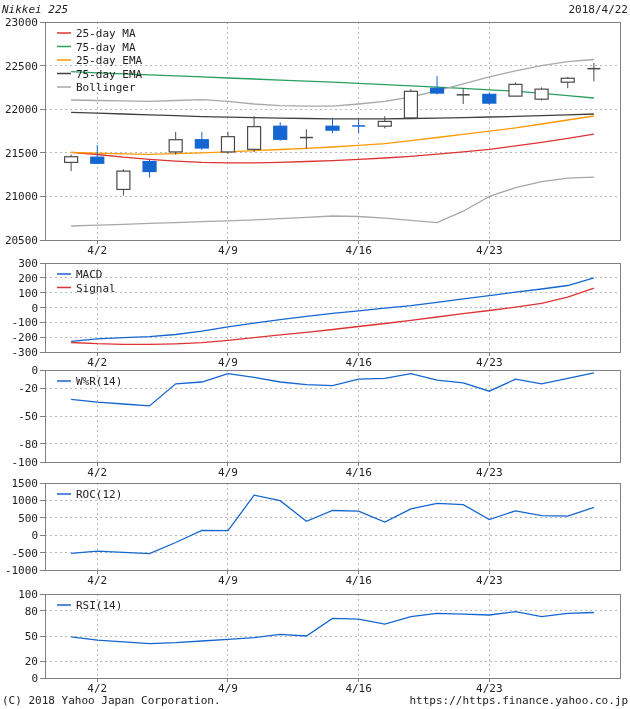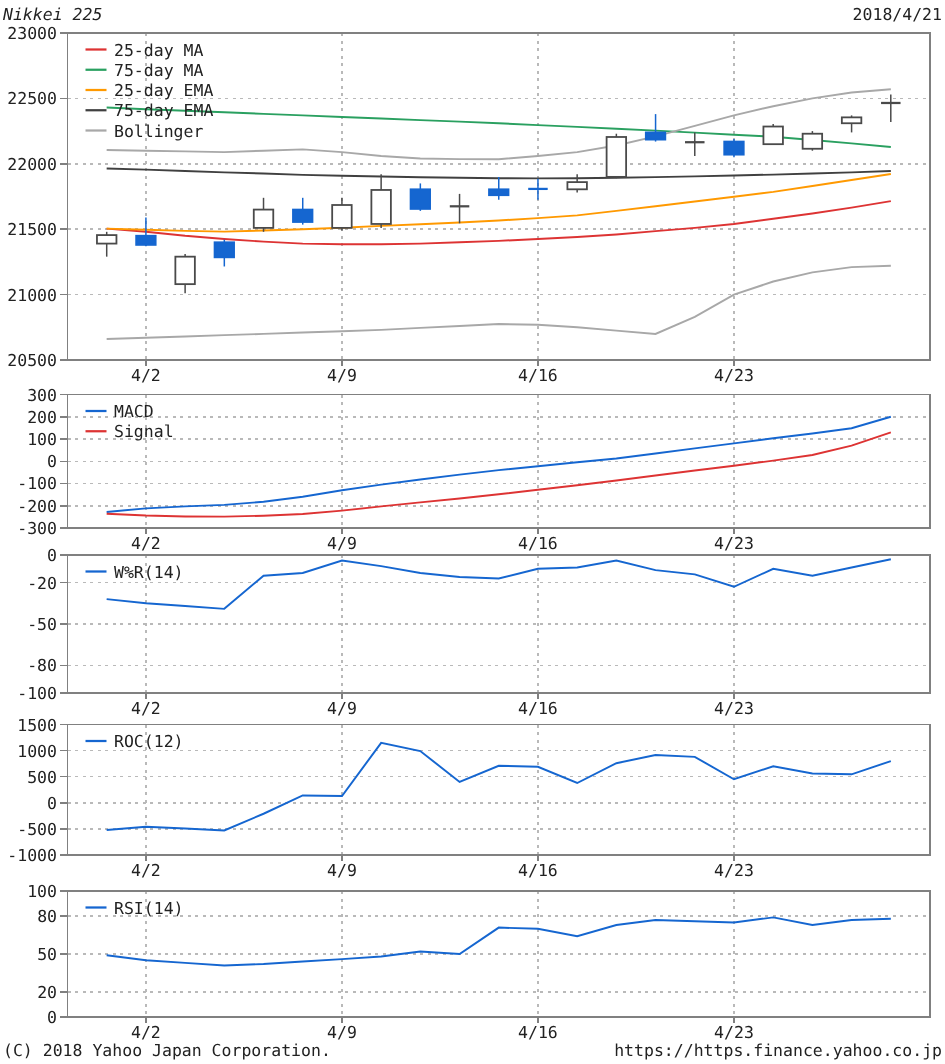--- a/index.html
+++ b/index.html
@@ -252,16 +252,16 @@
         <text x="489.3181818181818" y="692" text-anchor="middle">4/23</text>
         <rect x="45" y="594" width="575" height="84" fill="none" stroke="#808080" shape-rendering="crispEdges"></rect>
         <polyline points="71.1,636.8 97.3,640.2 123.4,641.9 149.5,643.6 175.7,642.7 201.8,641.0 228.0,639.4 254.1,637.7 280.2,634.3 306.4,636.0 332.5,618.4 358.6,619.2 384.8,624.2 410.9,616.7 437.0,613.3 463.2,614.2 489.3,615.0 515.5,611.6 541.6,616.7 567.7,613.3 593.9,612.5" fill="none" stroke="#1566d0" stroke-width="1.3"></polyline>
         <g>
           <line x1="57" y1="605" x2="71" y2="605" stroke="#1566d0" stroke-width="1.5"></line>
           <text x="76" y="609" text-anchor="start">RSI(14)</text>
         </g>
       </g>
     </svg>
   <div class="hdr-title">Nikkei 225</div>
-  <div class="hdr-date">2018/4/21</div>
+  <div class="hdr-date">2018/4/22</div>
   <div class="ftr-copy">(C) 2018 Yahoo Japan Corporation.</div>
   <div class="ftr-url">https://https.finance.yahoo.co.jp</div>
 </div>
 
 </body></html>

